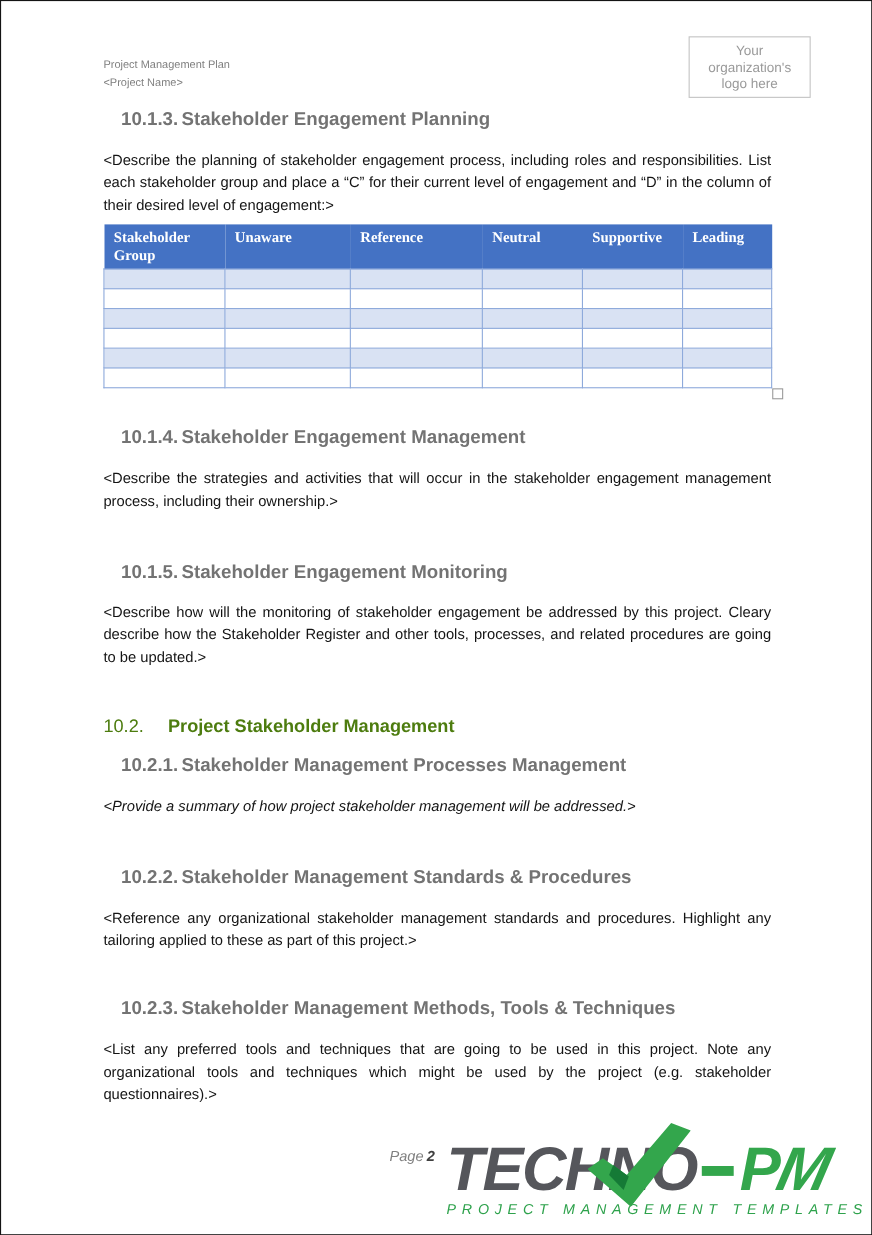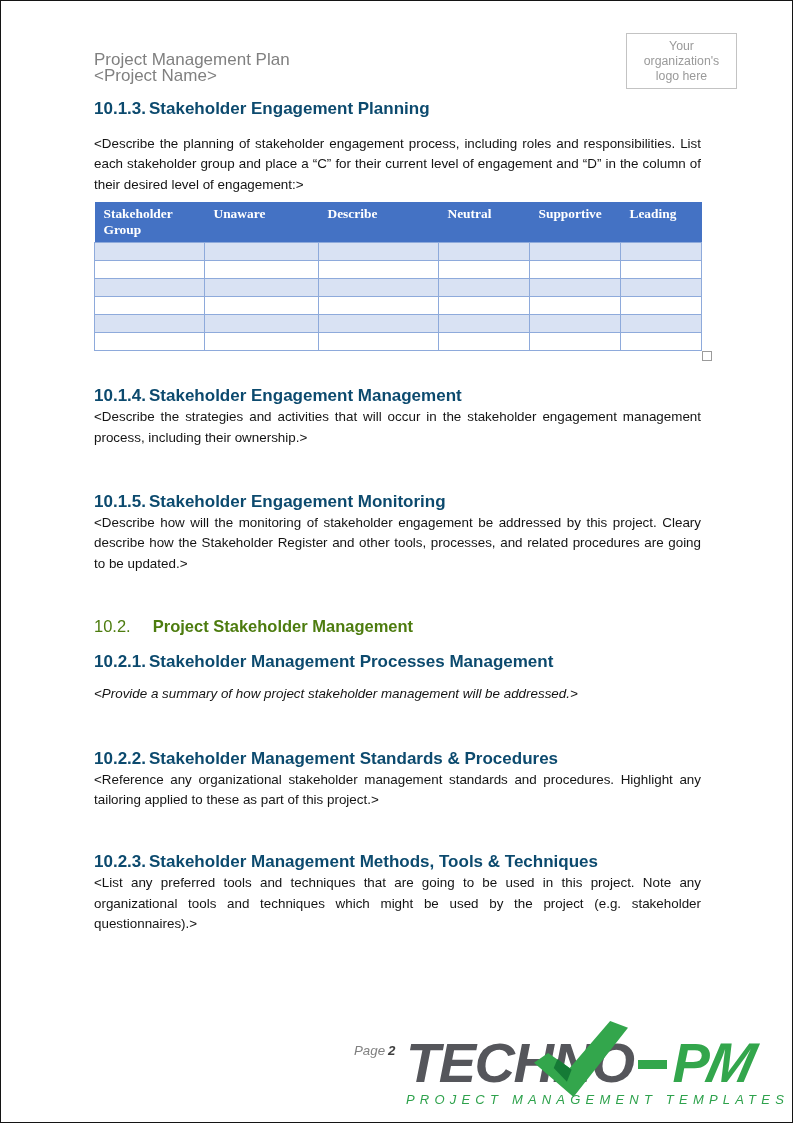--- a/index.html
+++ b/index.html
@@ -4,29 +4,29 @@
 <style>
   html,body { margin:0; padding:0; background:#fff; }
   .page {
     position:relative; width:793px; height:1123px; box-sizing:border-box;
     border:1.5px solid #141414; background:#fff; overflow:hidden;
     font-family:"Liberation Sans", sans-serif; color:#1a1a1a;
   }
   
   .hdr { display:flex; justify-content:space-between; align-items:flex-start;
          margin:32px 55px 0 93px; }
-  .hdr-text { margin-top:19px; color:#808080; font-size:17px; line-height:16px; }
+  .hdr-text { margin-top:19px; color:#808080; font-size:10px; line-height:16px; }
   .logo-box {
     width:111px; min-height:56px; border:1px solid #c3c3c3; box-sizing:border-box;
     color:#9a9a9a; font-size:12.3px; line-height:15px; text-align:center;
     display:flex; align-items:center; justify-content:center; padding:3px 8px;
   }
   
   .content { margin:0 93px; width:607px; }
-  .h3 { margin:0; font-size:17px; line-height:23px; font-weight:bold; color:#0c4a6e; }
+  .h3 { margin:16px; font-size:17px; line-height:23px; font-weight:bold; color:#737373; }
   .h2 { margin:0; font-size:16.5px; line-height:22px; color:#4d7c0f; }
   .h2 .h2num { font-weight:normal; margin-right:22px; }
   .h2 .htitle { font-weight:bold; }
   .h3 .hnum { margin-right:3px; }
   .body-text { margin:0; font-size:13.4px; line-height:20.4px; text-align:justify; color:#141414; }
   .mt8  { margin-top:8px; }  .mt13 { margin-top:13px; } .mt12 { }
   .mt14 { margin-top:14px; } .mt33 { margin-top:33px; } .mt40 { margin-top:40px; }
   .mt42 { margin-top:42px; } .mt41 { margin-top:41px; } .mt11 { margin-top:11px;font-style:italic; }
   
   .table-wrap { position:relative; margin-top:7px;font-family:Liberation Serif, serif; }
@@ -87,21 +87,21 @@
             <col style="width:114px">
             <col style="width:120px">
           <col style="width:91px">
             <col style="width:91px">
             <col style="width:81px">
         </colgroup>
         <thead>
           <tr>
             <th>Stakeholder Group</th>
             <th>Unaware</th>
-            <th>Describe</th>
+            <th>Reference</th>
             <th>Neutral</th>
             <th>Supportive</th>
             <th>Leading</th>
           </tr>
         </thead>
         <tbody>
             <tr>
               <td></td>
               <td></td>
               <td></td>

